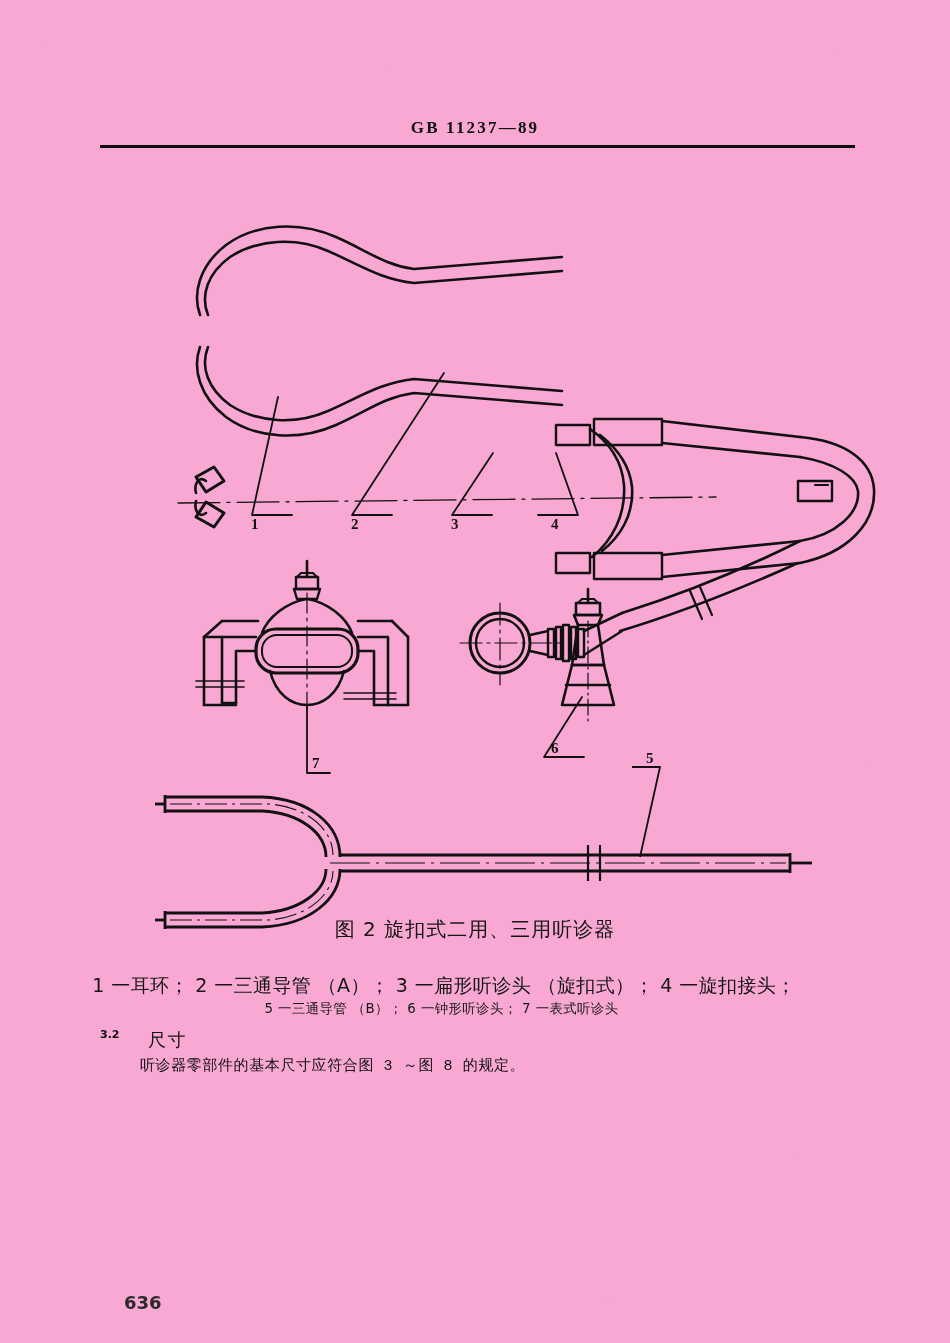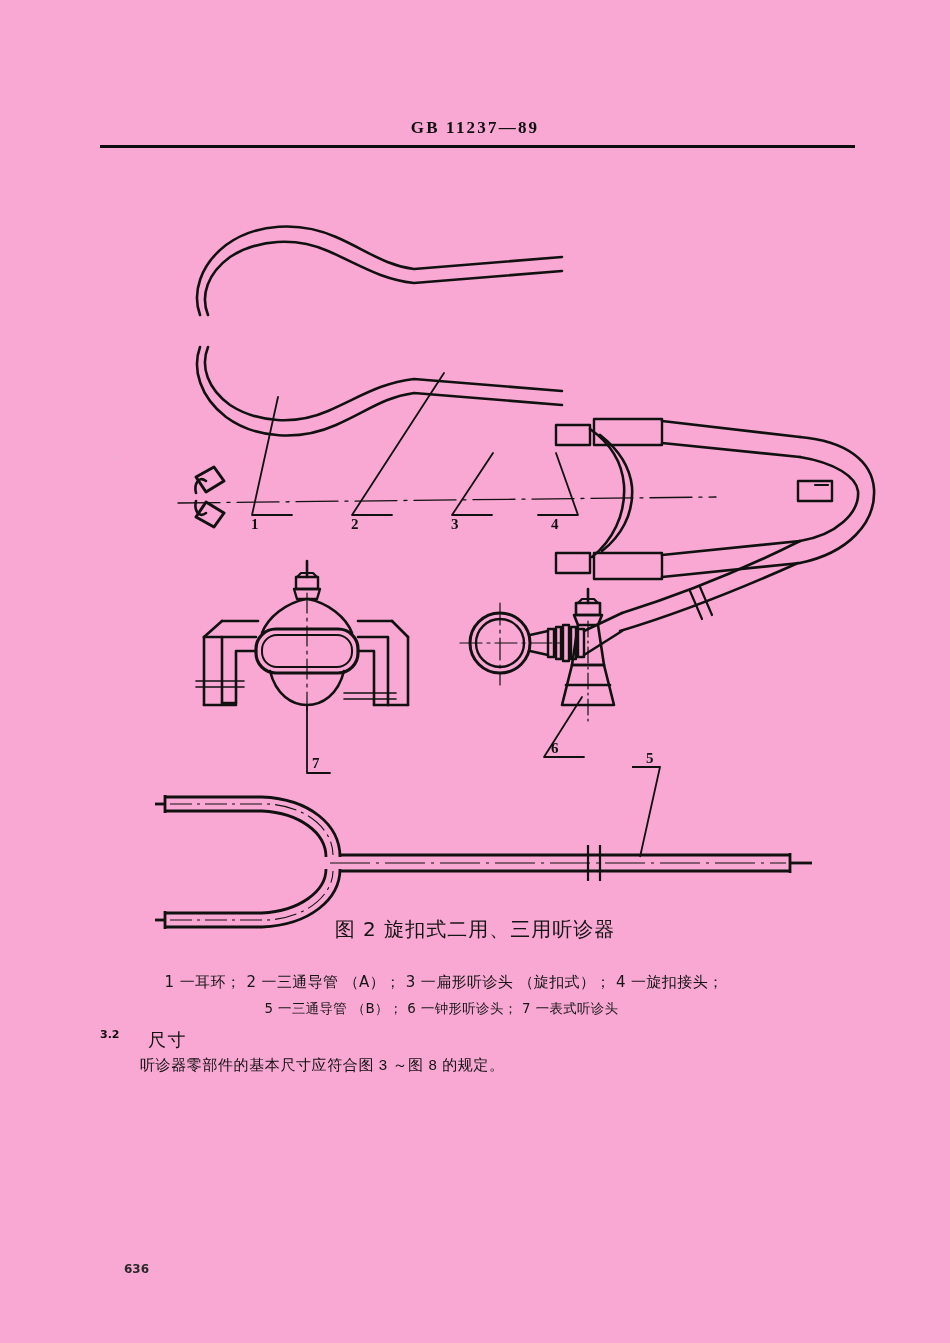--- a/index.html
+++ b/index.html
@@ -86,21 +86,21 @@
     letter-spacing: 1px;
     color: #141414;
   }
   .caption-legend-1 {
     position: absolute;
     top: 973px;
     left: 0;
     width: 888px;
     text-align: center;
     font-family: "DejaVu Sans", "Liberation Sans", sans-serif;
-    font-size: 15px;
+    font-size: 19px;
     letter-spacing: .4px;
     color: #151515;
   }
   .caption-legend-2 {
     position: absolute;
     top: 1000px;
     left: 0;
     width: 883px;
     text-align: center;
     font-family: "DejaVu Sans", "Liberation Sans", sans-serif;
@@ -125,34 +125,34 @@
     left: 148px;
     font-family: "DejaVu Sans", "Liberation Sans", sans-serif;
     font-size: 18px;
     letter-spacing: 1.5px;
     color: #0f0f0f;
   }
   .body-para {
     position: absolute;
     top: 1056px;
     left: 140px;
-    font-family: Liberation Sans, sans-serif;
+    font-family: Liberation Mono, monospace;
     font-size: 15px;
     letter-spacing: .6px;
     color: #111;
   }
 
   
   .page-number {
     position: absolute;
-    top: 1262px;
+    top: 1292px;
     left: 124px;
     font-family: "DejaVu Sans", "Liberation Sans", sans-serif;
     font-weight: bold;
-    font-size: 12px;
+    font-size: 18px;
     color: #2a2a2a;
   }
 
   .lbl {
     font-family: "Liberation Serif", "DejaVu Serif", serif;
     font-size: 15px;
     font-weight: bold;
     fill: #111;
   }
 </style>

